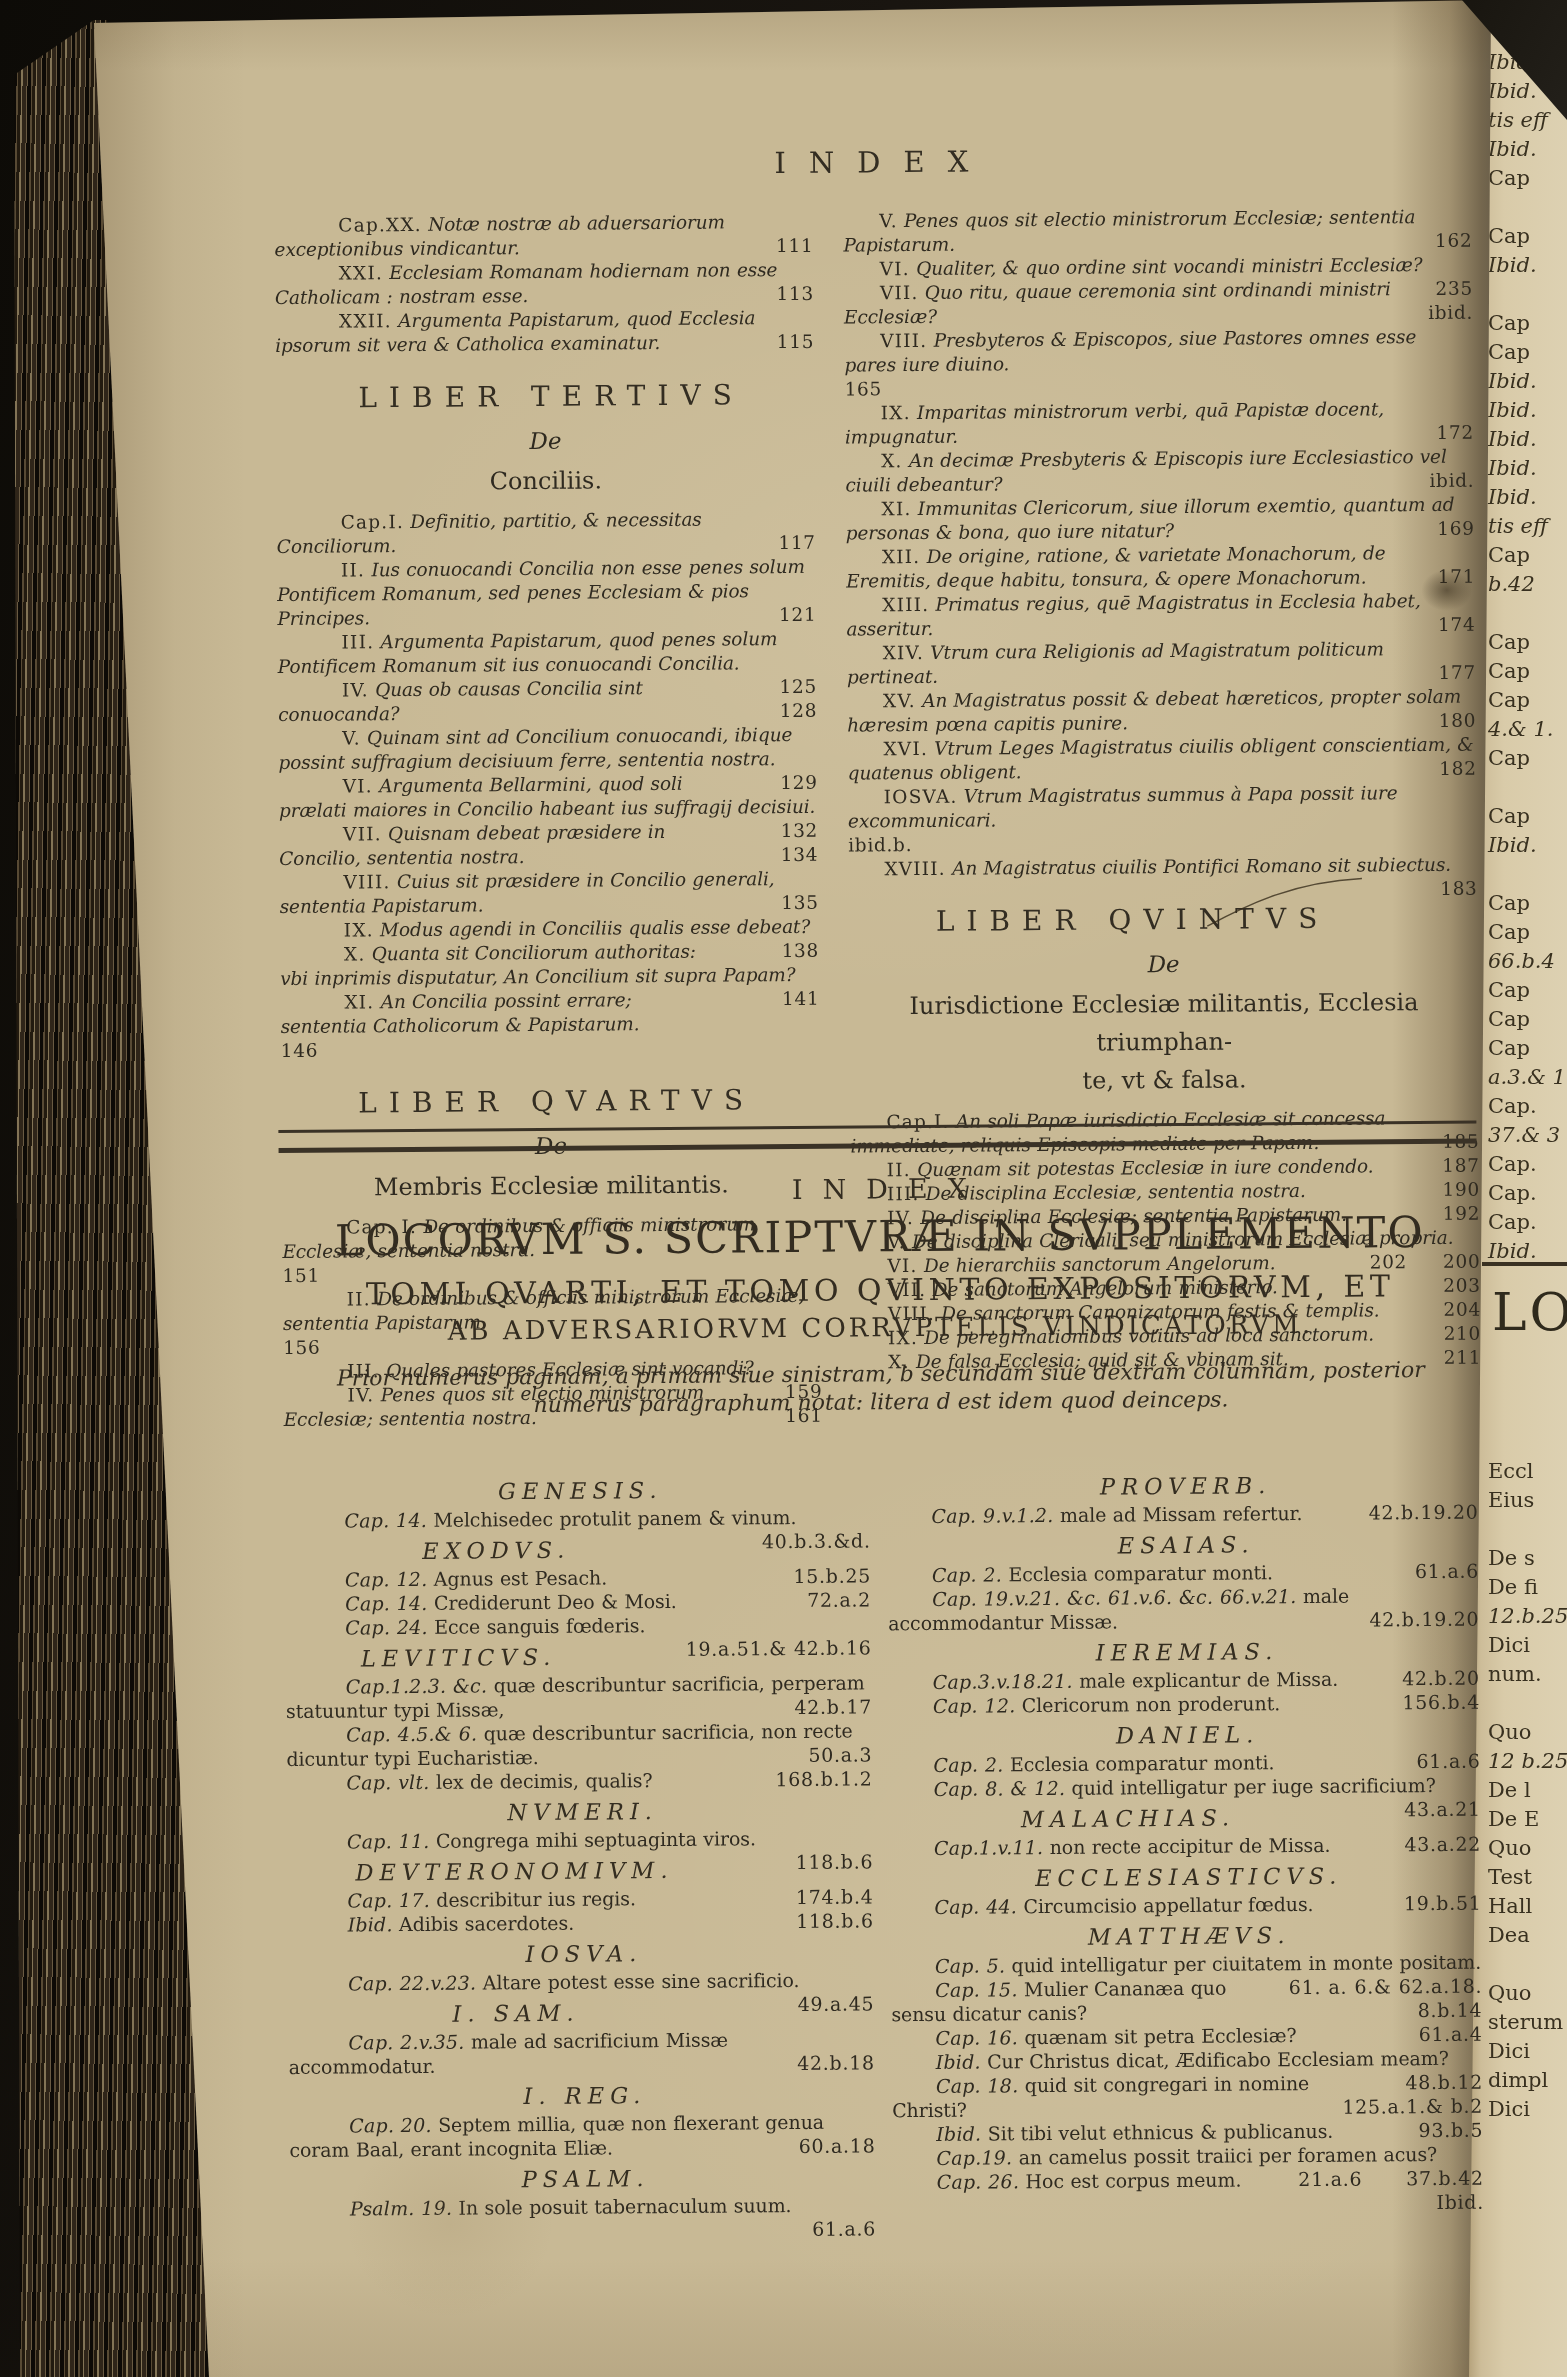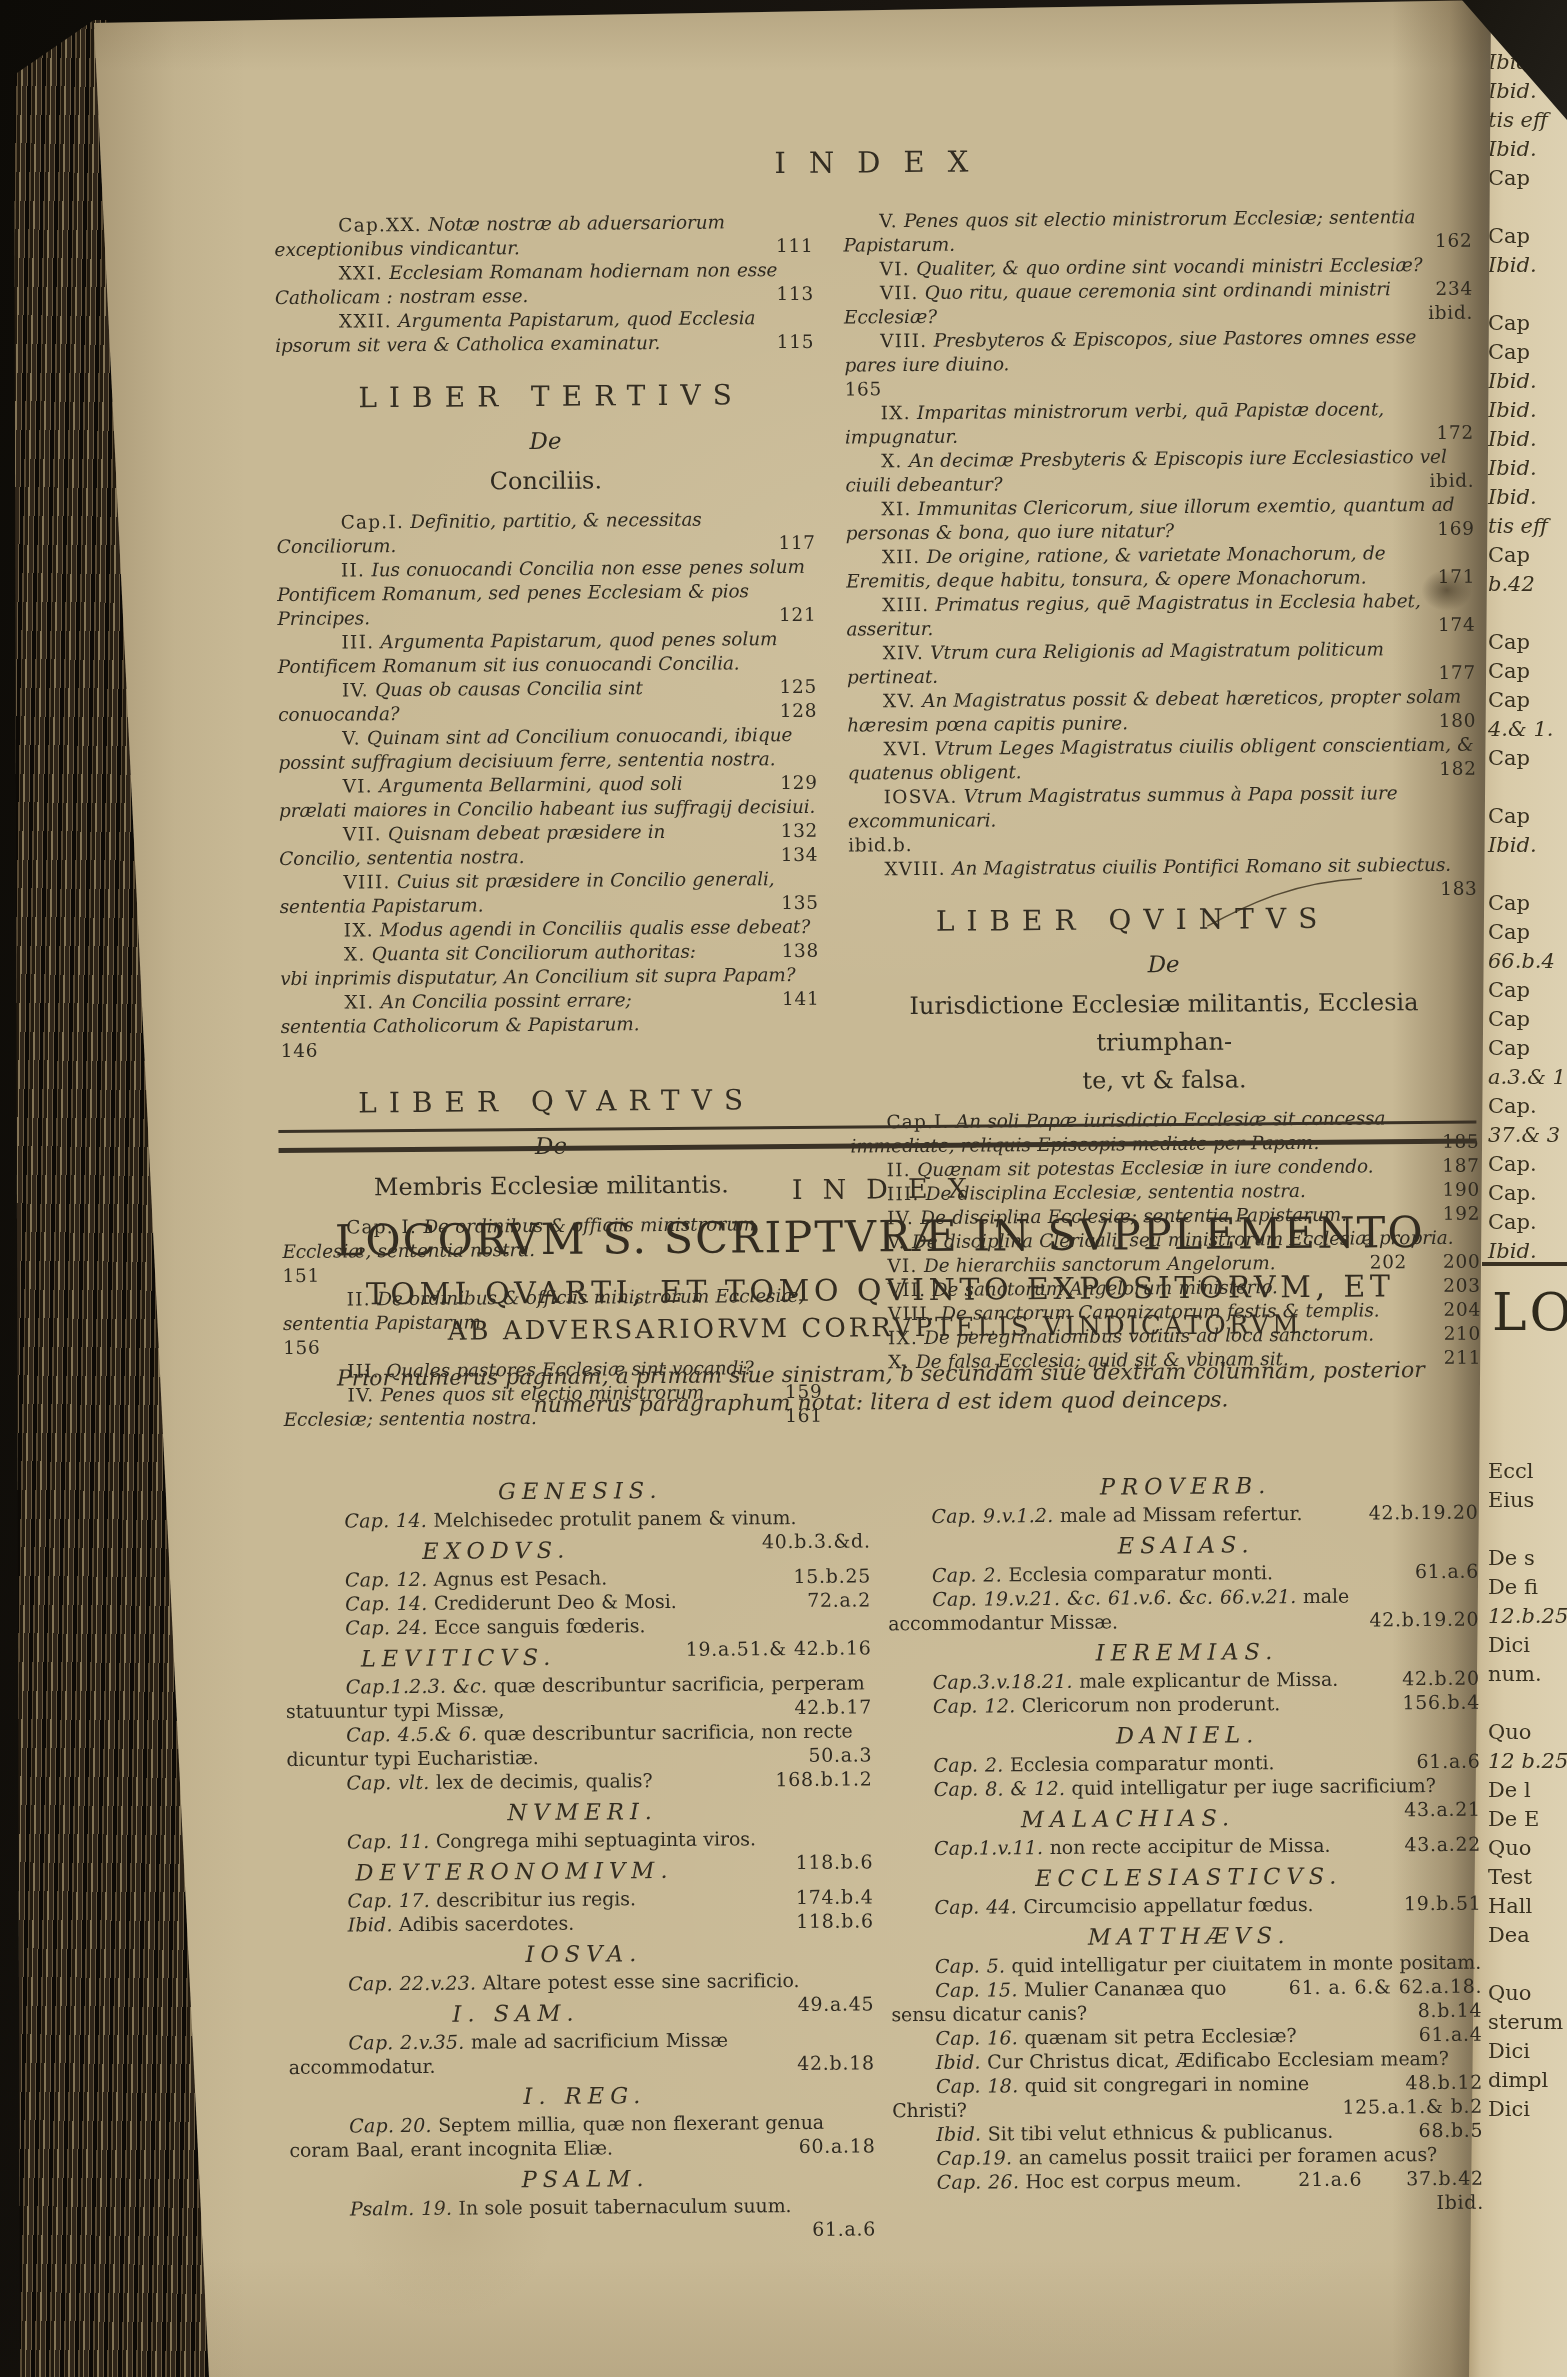--- a/index.html
+++ b/index.html
@@ -209,21 +209,21 @@
         </div>
         <div class="entry"><span class="lead">Cap. I.</span> De ordinibus &amp; officiis ministrorum Ecclesiæ, sententia nostra. </div>
         <div class="numline">151</div>
         <div class="entry"><span class="lead">II.</span> De ordinibus &amp; officiis ministrorum Ecclesiæ, sententia Papistarum. </div>
         <div class="numline">156</div>
         <div class="entry"><span class="lead">III.</span> Quales pastores Ecclesiæ sint vocandi? <span class="num">159</span></div>
         <div class="entry"><span class="lead">IV.</span> Penes quos sit electio ministrorum Ecclesiæ; sententia nostra. <span class="num">161</span></div>
       </div>
     <div class="col c2 sec1">
         <div class="entry"><span class="lead">V.</span> Penes quos sit electio ministrorum Ecclesiæ; sententia Papistarum. <span class="num">162</span></div>
-        <div class="entry"><span class="lead">VI.</span> Qualiter, &amp; quo ordine sint vocandi ministri Ecclesiæ? <span class="num">234</span></div>
+        <div class="entry"><span class="lead">VI.</span> Qualiter, &amp; quo ordine sint vocandi ministri Ecclesiæ? <span class="num">235</span></div>
         <div class="entry"><span class="lead">VII.</span> Quo ritu, quaue ceremonia sint ordinandi ministri Ecclesiæ? <span class="num">ibid.</span></div>
         <div class="entry"><span class="lead">VIII.</span> Presbyteros &amp; Episcopos, siue Pastores omnes esse pares iure diuino. </div>
         <div class="numline">165</div>
         <div class="entry"><span class="lead">IX.</span> Imparitas ministrorum verbi, quā Papistæ docent, impugnatur. <span class="num">172</span></div>
         <div class="entry"><span class="lead">X.</span> An decimæ Presbyteris &amp; Episcopis iure Ecclesiastico vel ciuili debeantur? <span class="num">ibid.</span></div>
         <div class="entry"><span class="lead">XI.</span> Immunitas Clericorum, siue illorum exemtio, quantum ad personas &amp; bona, quo iure nitatur? <span class="num">169</span></div>
         <div class="entry"><span class="lead">XII.</span> De origine, ratione, &amp; varietate Monachorum, de Eremitis, deque habitu, tonsura, &amp; opere Monachorum. <span class="num">171</span></div>
         <div class="entry"><span class="lead">XIII.</span> Primatus regius, quē Magistratus in Ecclesia habet, asseritur. <span class="num">174</span></div>
         <div class="entry"><span class="lead">XIV.</span> Vtrum cura Religionis ad Magistratum politicum pertineat. <span class="num">177</span></div>
         <div class="entry"><span class="lead">XV.</span> An Magistratus possit &amp; debeat hæreticos, propter solam hæresim pœna capitis punire. <span class="num">180</span></div>
@@ -308,21 +308,21 @@
         <div class="book">MALACHIAS.</div>
         <div class="entry"><span class="lead">Cap.1.v.11.</span> non recte accipitur de Missa. <span class="num">43.a.22</span></div>
         <div class="book">ECCLESIASTICVS.</div>
         <div class="entry"><span class="lead">Cap. 44.</span> Circumcisio appellatur fœdus. <span class="num">19.b.51</span></div>
         <div class="book">MATTHÆVS.</div>
         <div class="entry"><span class="lead">Cap. 5.</span> quid intelligatur per ciuitatem in monte positam. <span class="num">61. a. 6.&amp; 62.a.18.</span></div>
         <div class="entry"><span class="lead">Cap. 15.</span> Mulier Cananæa quo sensu dicatur canis? <span class="num">8.b.14</span></div>
         <div class="entry"><span class="lead">Cap. 16.</span> quænam sit petra Ecclesiæ? <span class="num">61.a.4</span></div>
         <div class="entry"><span class="lead">Ibid.</span> Cur Christus dicat, Ædificabo Ecclesiam meam? <span class="num">48.b.12</span></div>
         <div class="entry"><span class="lead">Cap. 18.</span> quid sit congregari in nomine Christi? <span class="num">125.a.1.&amp; b.2</span></div>
-        <div class="entry"><span class="lead">Ibid.</span> Sit tibi velut ethnicus &amp; publicanus. <span class="num">68.b.5</span></div>
+        <div class="entry"><span class="lead">Ibid.</span> Sit tibi velut ethnicus &amp; publicanus. <span class="num">93.b.5</span></div>
         <div class="entry"><span class="lead">Cap.19.</span> an camelus possit traiici per foramen acus? <span class="num">37.b.42</span></div>
         <div class="entry"><span class="lead">Cap. 26.</span> Hoc est corpus meum. <span class="num">21.a.6</span></div>
         <div class="entry">  
           <span class="num">Ibid.</span>
         </div>
       </div>
 
     <div class="stain1"></div>
   </div>
 </div>

